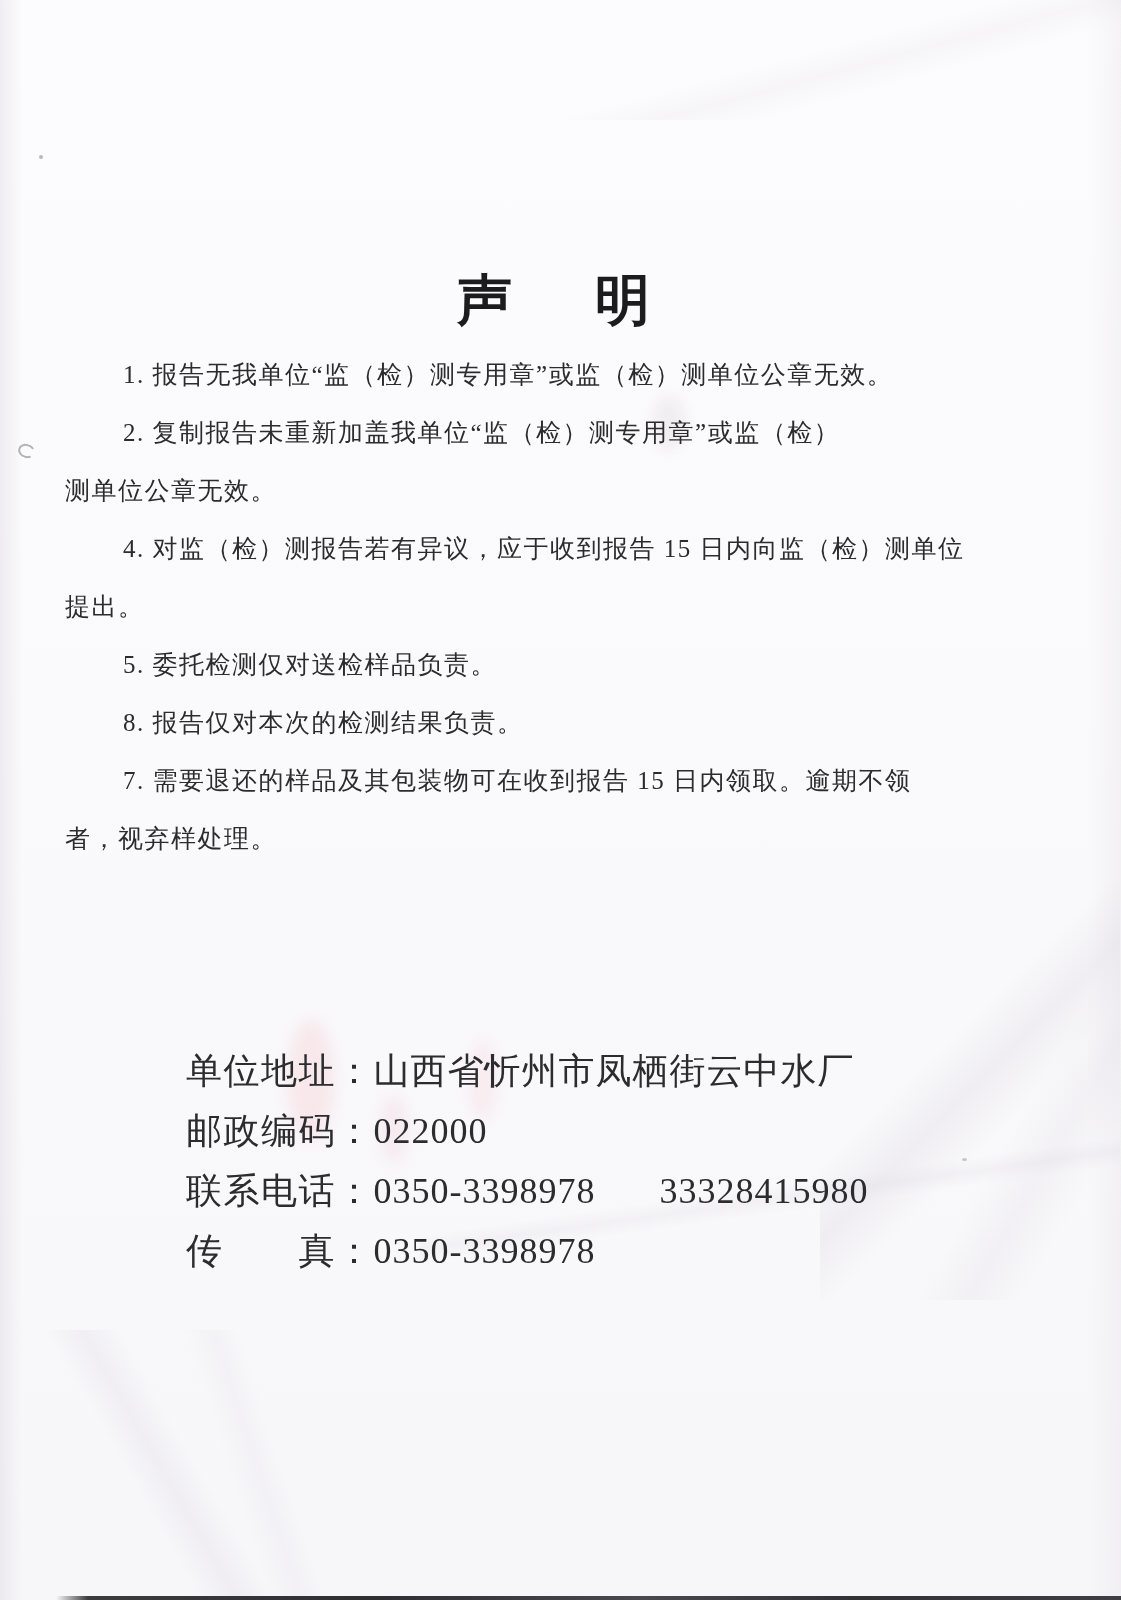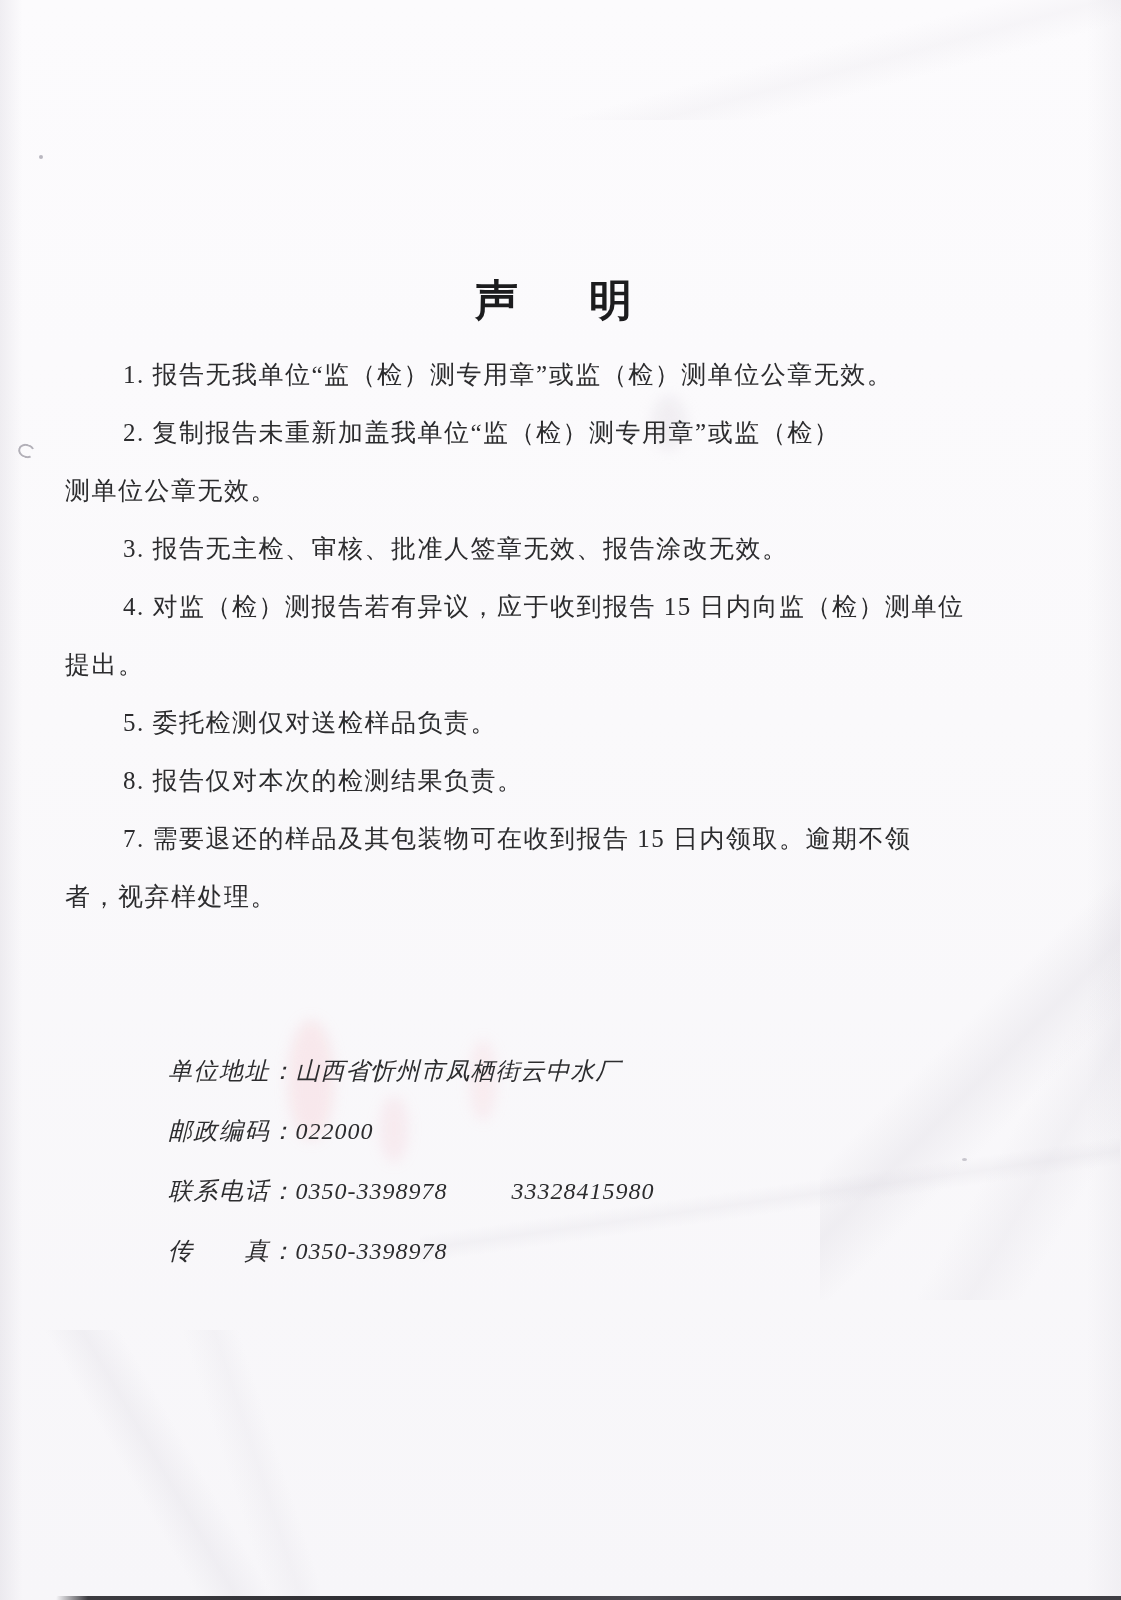--- a/index.html
+++ b/index.html
@@ -61,21 +61,21 @@
     border-radius: 2px 0 0 0;
   }
 
   
   .title {
     position: absolute;
     left: 0; right: 0; top: 276px;
     text-align: center;
     font-family: "Liberation Sans", "DejaVu Sans", sans-serif;
     font-weight: 700;
-    font-size: 43px;
+    font-size: 55px;
     line-height: 48px;
     letter-spacing: 14px;
     color: #1c1c1e;
     white-space: pre;
   }
 
   .body-lines {
     position: absolute;
     left: 65px; top: 346px; width: 1010px;
   }
@@ -87,27 +87,26 @@
     letter-spacing: 1.5px;
     color: #2c2c2e;
   }
   .line.indent { padding-left: 58px; }
 
   .contact {
     position: absolute;
     left: 123px; top: 981px; width: 900px;
   }
   .contact-row {
-    font-size: 24px;
+    font-size: 36px;
     line-height: 60px;
     height: 60px;
     white-space: pre;
     letter-spacing: 1.5px;
     color: #2c2c2e;
-    font-style: italic;
   }
   .contact-row .value { letter-spacing: 1px; }
   .contact-row .value2 { margin-left: 64px; letter-spacing: 1px; }
 </style>
 </head>
 <body>
 
 <div class="page">
 
   <div class="crease crease-1"></div>
@@ -122,21 +121,20 @@
   <div class="speck-2"></div>
   <div class="speck-3"></div>
   <div class="bottom-edge"></div>
 
   <div class="title">声　明</div>
 
   <div class="body-lines">
     <div class="line indent">1. 报告无我单位“监（检）测专用章”或监（检）测单位公章无效。</div>
     <div class="line indent">2. 复制报告未重新加盖我单位“监（检）测专用章”或监（检）</div>
     <div class="line">测单位公章无效。</div>
-    <div class="line indent">3. 报告无主检、审核、批准人签章无效、报告涂改无效。</div>
     <div class="line indent">4. 对监（检）测报告若有异议，应于收到报告 15 日内向监（检）测单位</div>
     <div class="line">提出。</div>
     <div class="line indent">5. 委托检测仅对送检样品负责。</div>
     <div class="line indent">8. 报告仅对本次的检测结果负责。</div>
     <div class="line indent">7. 需要退还的样品及其包装物可在收到报告 15 日内领取。逾期不领</div>
     <div class="line">者，视弃样处理。</div>
   </div>
 
   <div class="contact">
     <div class="contact-row">

